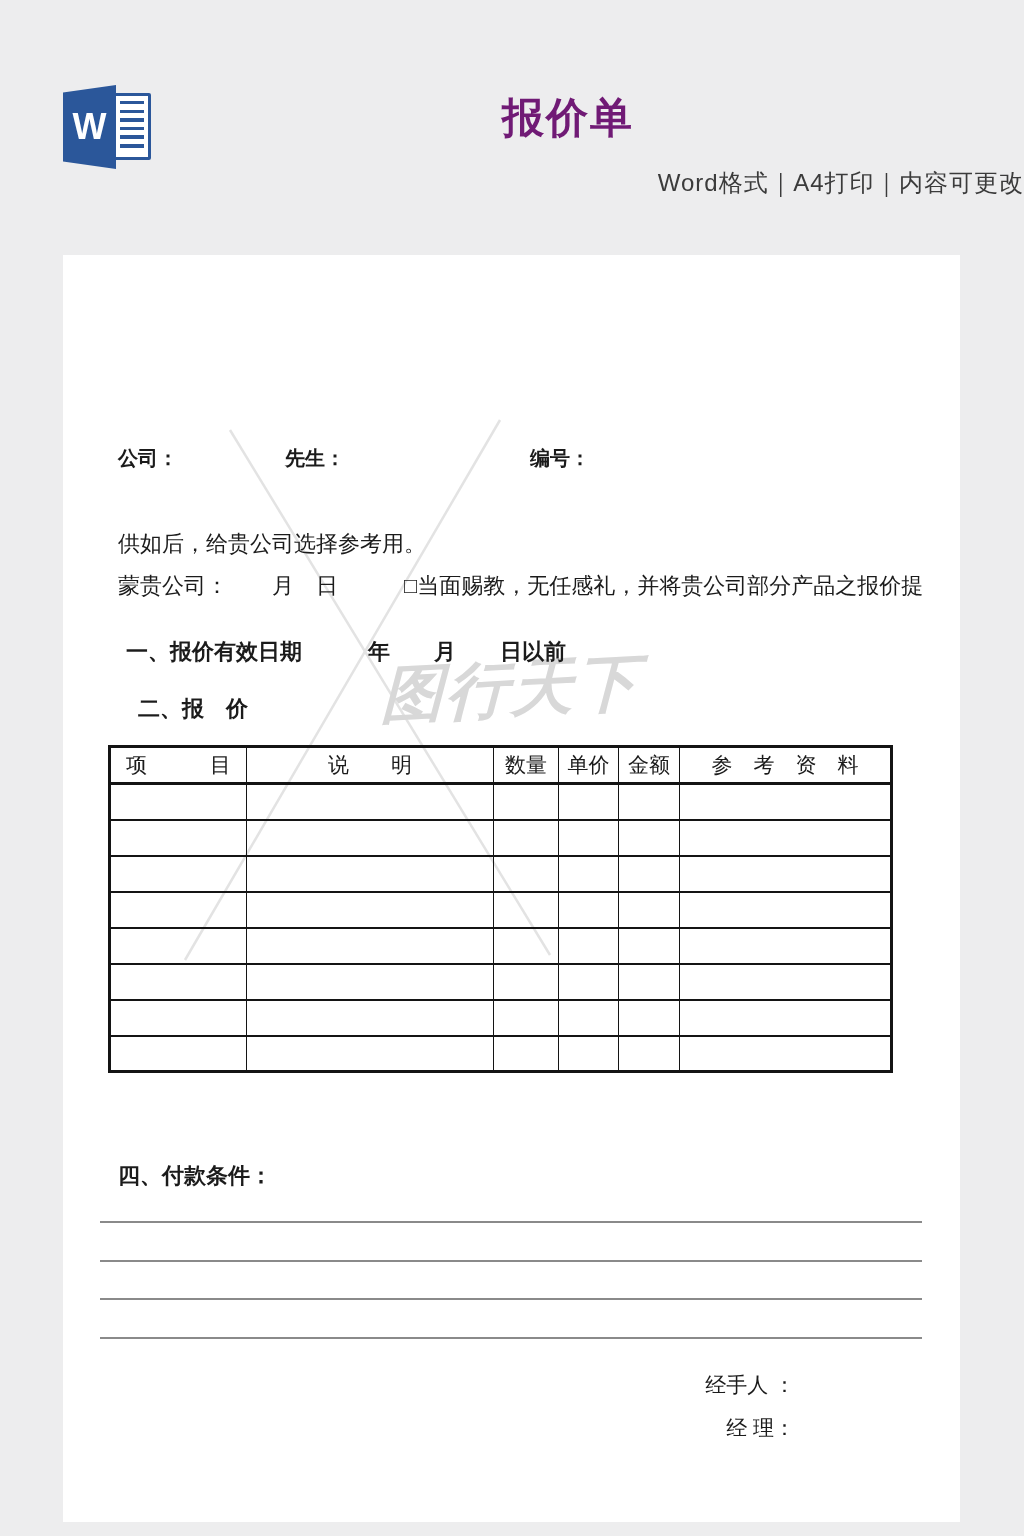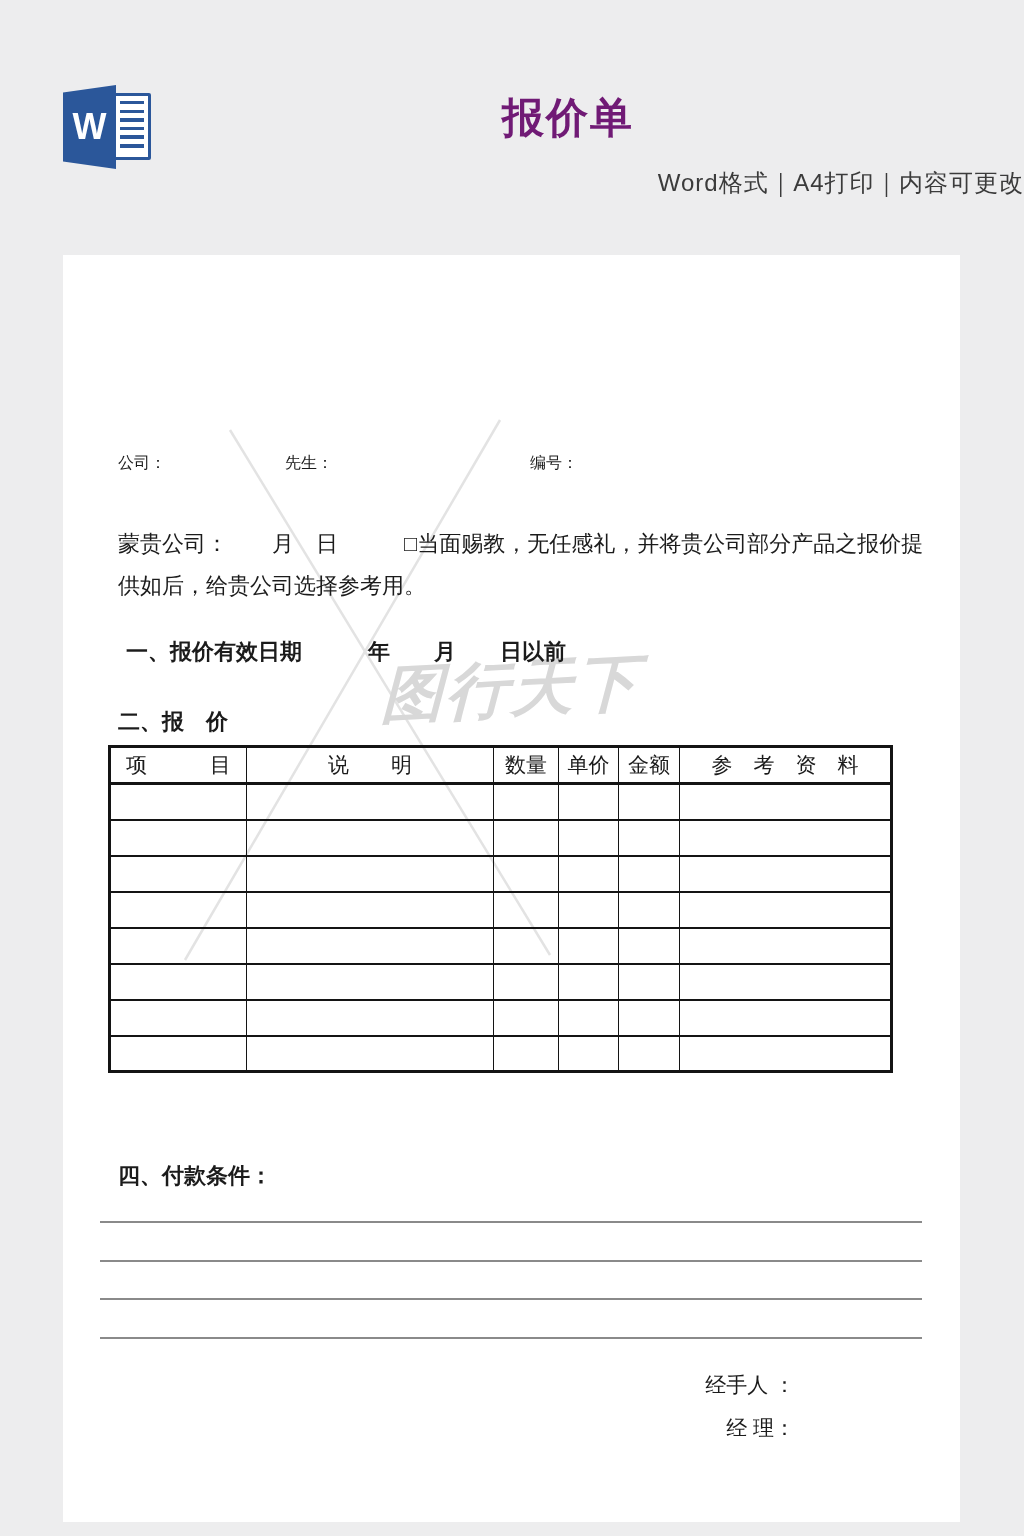--- a/index.html
+++ b/index.html
@@ -53,31 +53,31 @@
   }
 
   .doc-title {
     left: 0; top: 66px; width: 100%;
     text-align: center;
     font-family: "Liberation Serif", serif;
     font-size: 52px; font-weight: 400; color: #111;
     white-space: nowrap;
   }
 
-  .field { top: 198px; font-size: 16px; font-weight: 400; white-space: nowrap; }
+  .field { top: 190px; font-size: 20px; font-weight: 700; white-space: nowrap; }
   .field-company { left: 55px; }
   .field-mister  { left: 222px; }
   .field-number  { left: 467px; }
 
   .para { left: 55px; top: 268px; width: 800px; font-size: 22px; font-weight: 500; line-height: 42px; }
   .para div { white-space: nowrap; }
 
   .doc-item { left: 55px; font-size: 22px; font-weight: 600; white-space: nowrap; }
   .item-1 { top: 382px; margin-left: 8px; }
-  .item-2 { top: 452px; }
+  .item-2 { top: 439px; margin-left: 20px; }
   .item-3 { top: 852px; }
   .item-4 { top: 906px; }
 
   .quote-table {
     left: 45px; top: 490px; width: 782px;
     border-collapse: collapse; table-layout: fixed;
     border: 3px solid #141414;
   }
   .quote-table th {
     border: 1px solid #141414; border-bottom: 3px solid #141414;
@@ -130,22 +130,22 @@
   </svg>
 
   <div class="wm-text">图行天下</div>
 
 
   <span class="field field-company">公司：</span>
   <span class="field field-mister">先生：</span>
   <span class="field field-number">编号：</span>
 
   <div class="para">
+    <div>供如后，给贵公司选择参考用。</div>
     <div>蒙贵公司：　　月　日　　　□当面赐教，无任感礼，并将贵公司部分产品之报价提</div>
-    <div>供如后，给贵公司选择参考用。</div>
   </div>
 
   <div class="doc-item item-1">一、报价有效日期　　　年　　月　　日以前</div>
   <div class="doc-item item-2">二、报　价</div>
 
   <table class="quote-table">
     <colgroup>
       <col style="width:137px">
         <col style="width:247px">
         <col style="width:65px">

